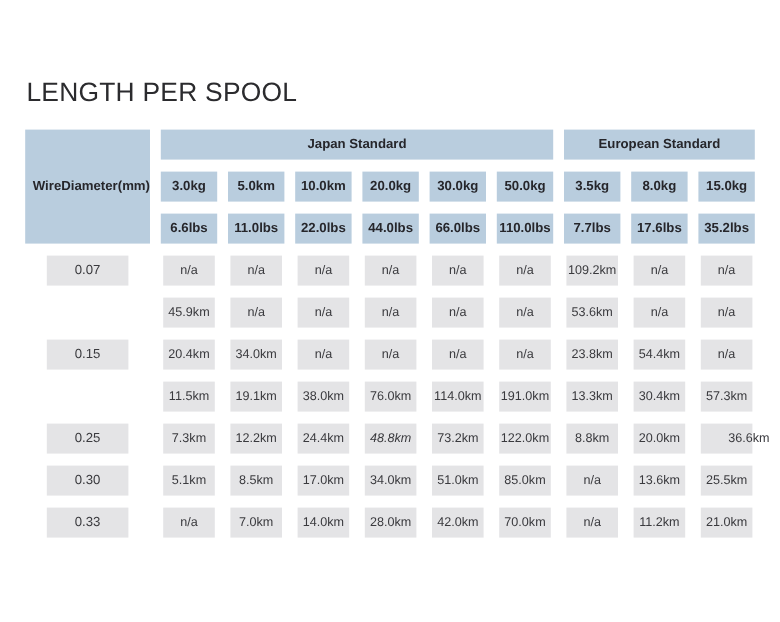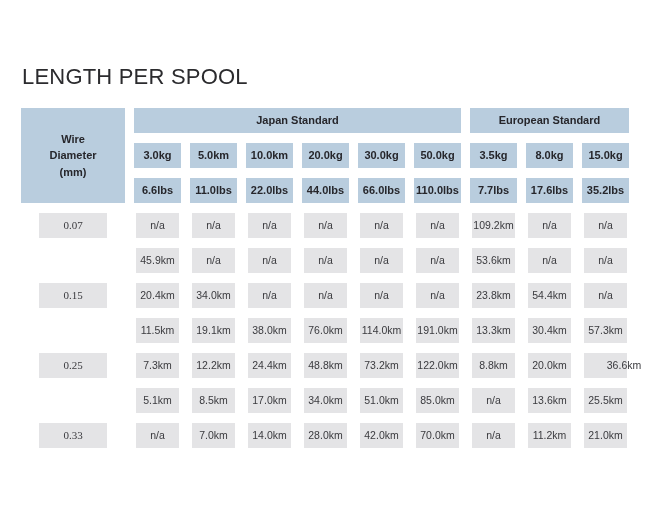--- a/index.html
+++ b/index.html
@@ -27,23 +27,23 @@
   .cell{
     display:flex;align-items:center;justify-content:center;
     font-size:11px;line-height:1.1;text-align:center;
   }
   .blue{background:var(--blue);}
   .gray{background:var(--gray);}
   .hdr{font-weight:700;color:var(--hdr-text);}
   .banner{font-weight:700;color:var(--hdr-text);}
   .corner{
     grid-column:1;grid-row:1/4;
-    flex-direction:column;line-height:1.5;
+    line-height:1.5;justify-content:flex-end;
   }
-  .rowlabel{color:var(--data-text);margin:0 18px;font-family:Liberation Serif, serif;}
+  .rowlabel{color:var(--data-text);margin:0 18px;}
   .val{color:var(--data-text);font-size:10.5px;margin:0 2px;}
 </style>
 </head>
 <body>
 
 <div class="title">LENGTH PER SPOOL</div>
 
 <div class="grid">
 
   <div class="cell blue hdr corner">
@@ -110,26 +110,27 @@
     <div class="cell gray val" style="grid-area: 7 / 5;">76.0km</div>
     <div class="cell gray val" style="grid-area: 7 / 6;">114.0km</div>
     <div class="cell gray val" style="grid-area: 7 / 7;">191.0km</div>
     <div class="cell gray val" style="grid-area: 7 / 8;">13.3km</div>
     <div class="cell gray val" style="grid-area: 7 / 9;">30.4km</div>
     <div class="cell gray val" style="grid-area: 7 / 10;">57.3km</div>
     <div class="cell gray rowlabel" style="grid-area: 8 / 1;">0.25</div>
     <div class="cell gray val" style="grid-area: 8 / 2;">7.3km</div>
     <div class="cell gray val" style="grid-area: 8 / 3;">12.2km</div>
     <div class="cell gray val" style="grid-area: 8 / 4;">24.4km</div>
-    <div class="cell gray val" style="grid-area: 8 / 5;">48.8km</div>
+    <div class="cell gray val" style="grid-area: 8 / 5; font-style: italic;">48.8km</div>
     <div class="cell gray val" style="grid-area: 8 / 6;">73.2km</div>
     <div class="cell gray val" style="grid-area: 8 / 7;">122.0km</div>
     <div class="cell gray val" style="grid-area: 8 / 8;">8.8km</div>
     <div class="cell gray val" style="grid-area: 8 / 9;">20.0km</div>
     <div class="cell gray val" style="grid-area: 8 / 10; padding-left: 37px;">36.6km</div>
+    <div class="cell gray rowlabel" style="grid-area: 9 / 1;">0.30</div>
     <div class="cell gray val" style="grid-area: 9 / 2;">5.1km</div>
     <div class="cell gray val" style="grid-area: 9 / 3;">8.5km</div>
     <div class="cell gray val" style="grid-area: 9 / 4;">17.0km</div>
     <div class="cell gray val" style="grid-area: 9 / 5;">34.0km</div>
     <div class="cell gray val" style="grid-area: 9 / 6;">51.0km</div>
     <div class="cell gray val" style="grid-area: 9 / 7;">85.0km</div>
     <div class="cell gray val" style="grid-area: 9 / 8;">n/a</div>
     <div class="cell gray val" style="grid-area: 9 / 9;">13.6km</div>
     <div class="cell gray val" style="grid-area: 9 / 10;">25.5km</div>
     <div class="cell gray rowlabel" style="grid-area: 10 / 1;">0.33</div>

